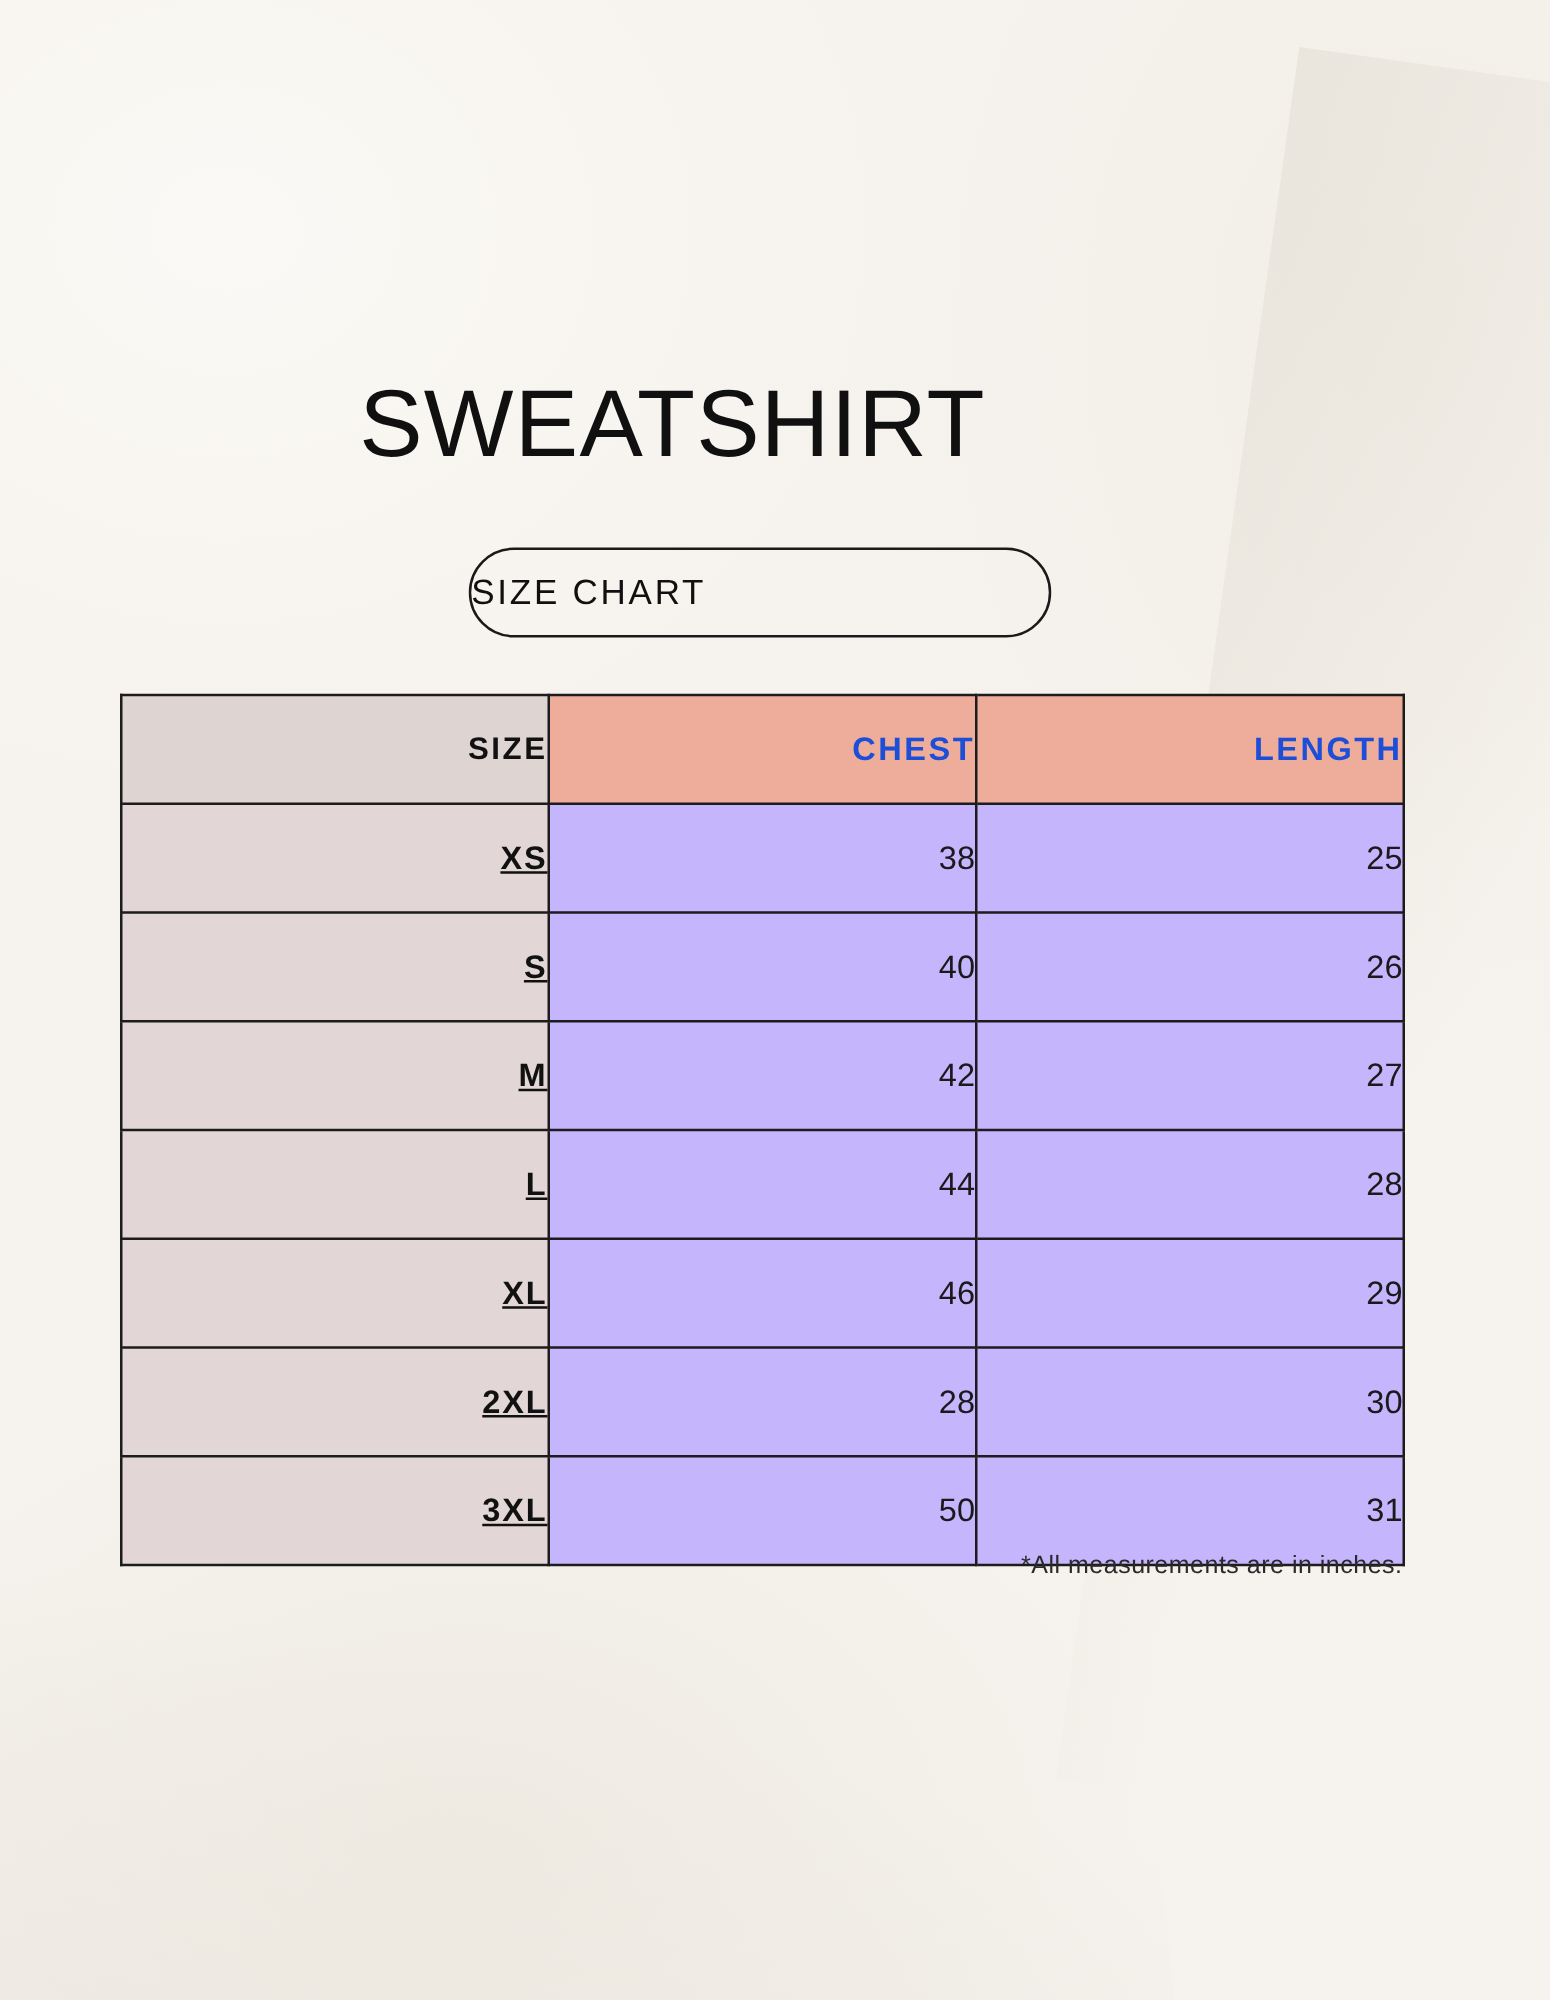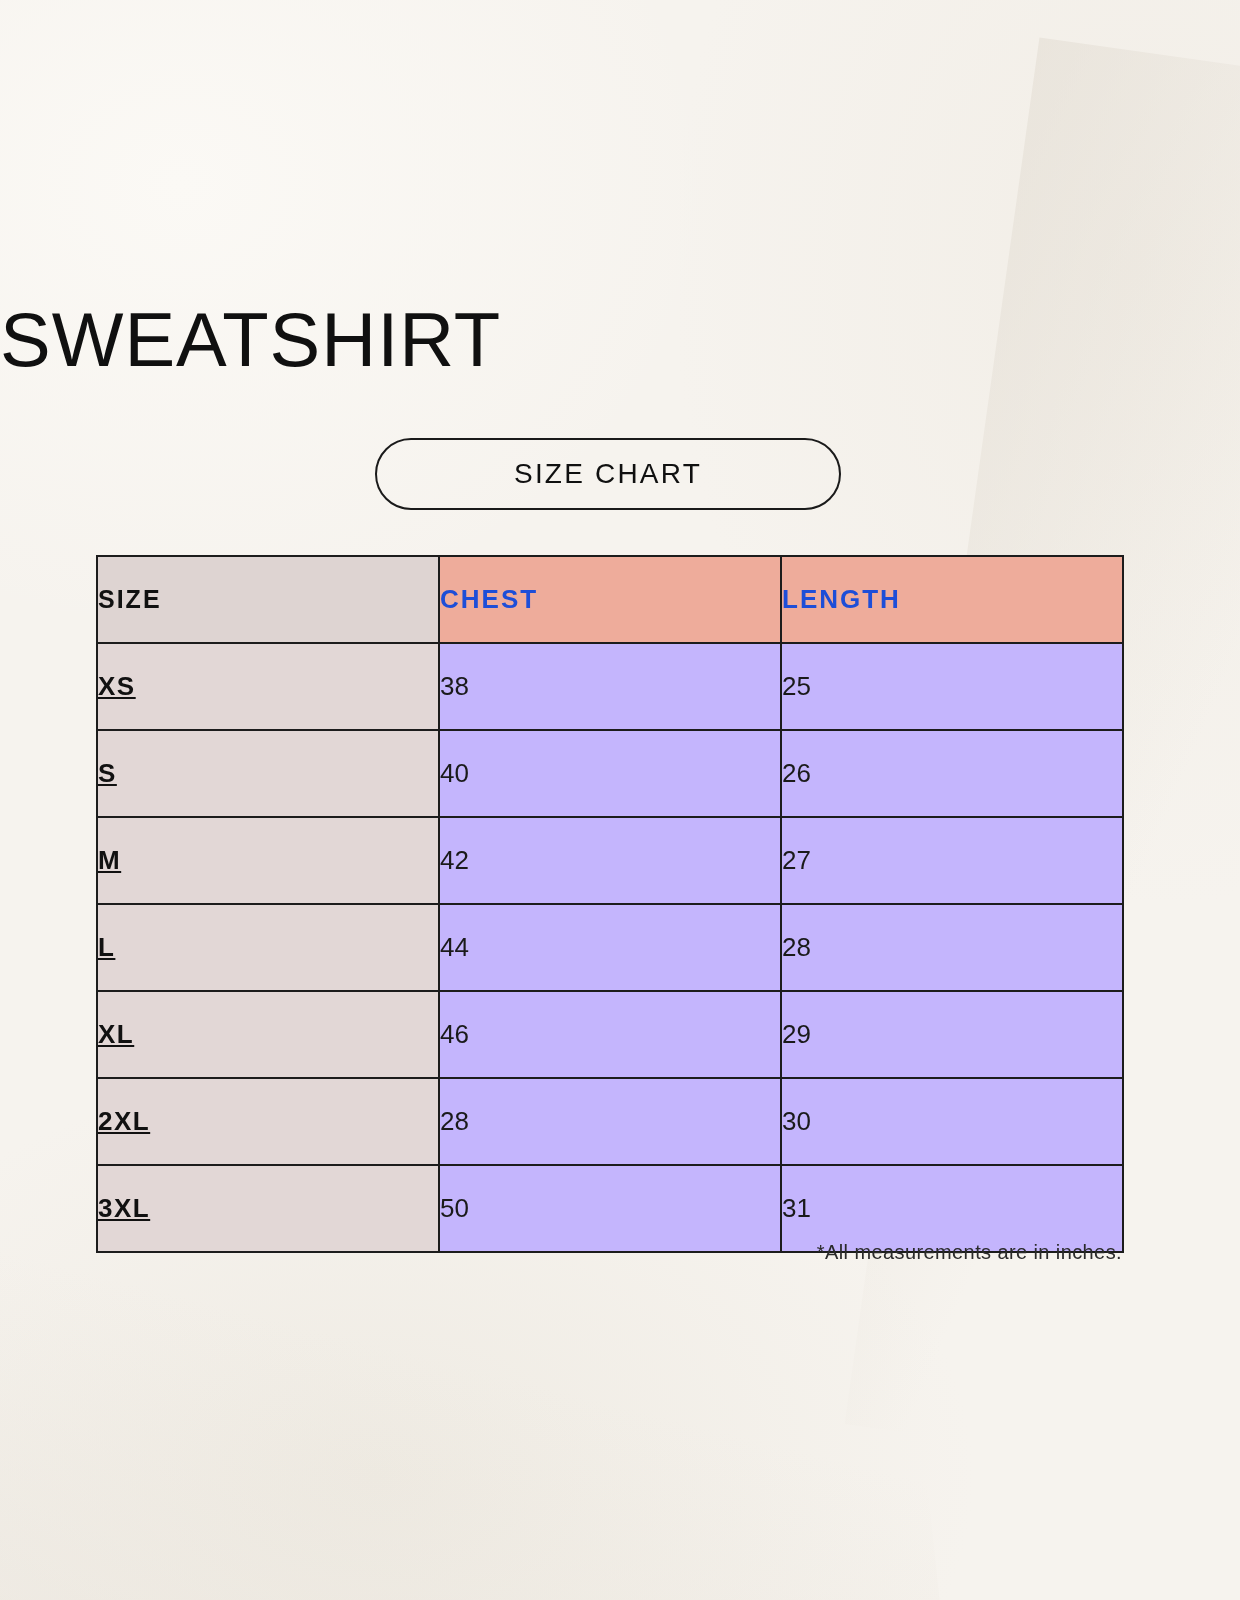--- a/index.html
+++ b/index.html
@@ -58,38 +58,39 @@
     width: 1240px;
     height: 1600px;
     z-index: 2;
   }
 
   .title {
     position: absolute;
     top: 296px;
     left: 0;
     width: 1076px;
+    text-align: center;
     font-size: 76px;
     letter-spacing: 1px;
     font-weight: 400;
     color: #101010;
     font-family: "Liberation Sans", sans-serif;
   }
 
   .pill {
     position: absolute;
     top: 438px;
     left: 375px;
     width: 466px;
     height: 72px;
     border: 2.5px solid #1a1a1a;
     border-radius: 40px;
     display: flex;
     align-items: center;
-    justify-content: center;
+    justify-content: flex-start;
     box-sizing: border-box;
     background: transparent;
   }
   .pill span {
     font-size: 28px;
     letter-spacing: 2.2px;
     font-weight: 500;
     color: #101010;
   }
 
@@ -100,21 +101,21 @@
     width: 1026px;
   }
   table.size-table {
     border-collapse: collapse;
     width: 1026px;
     table-layout: fixed;
   }
   table.size-table td, table.size-table th {
     border: 2px solid #1c1c1c;
     height: 85px;
-    text-align: left;
+    text-align: right;
     vertical-align: middle;
     padding: 0;
   }
   col.c-size { width: 342px; }
   col.c-chest { width: 342px; }
   col.c-length { width: 342px; }
 
   th.head-size {
     background: #ded4d2;
     font-size: 25px;

